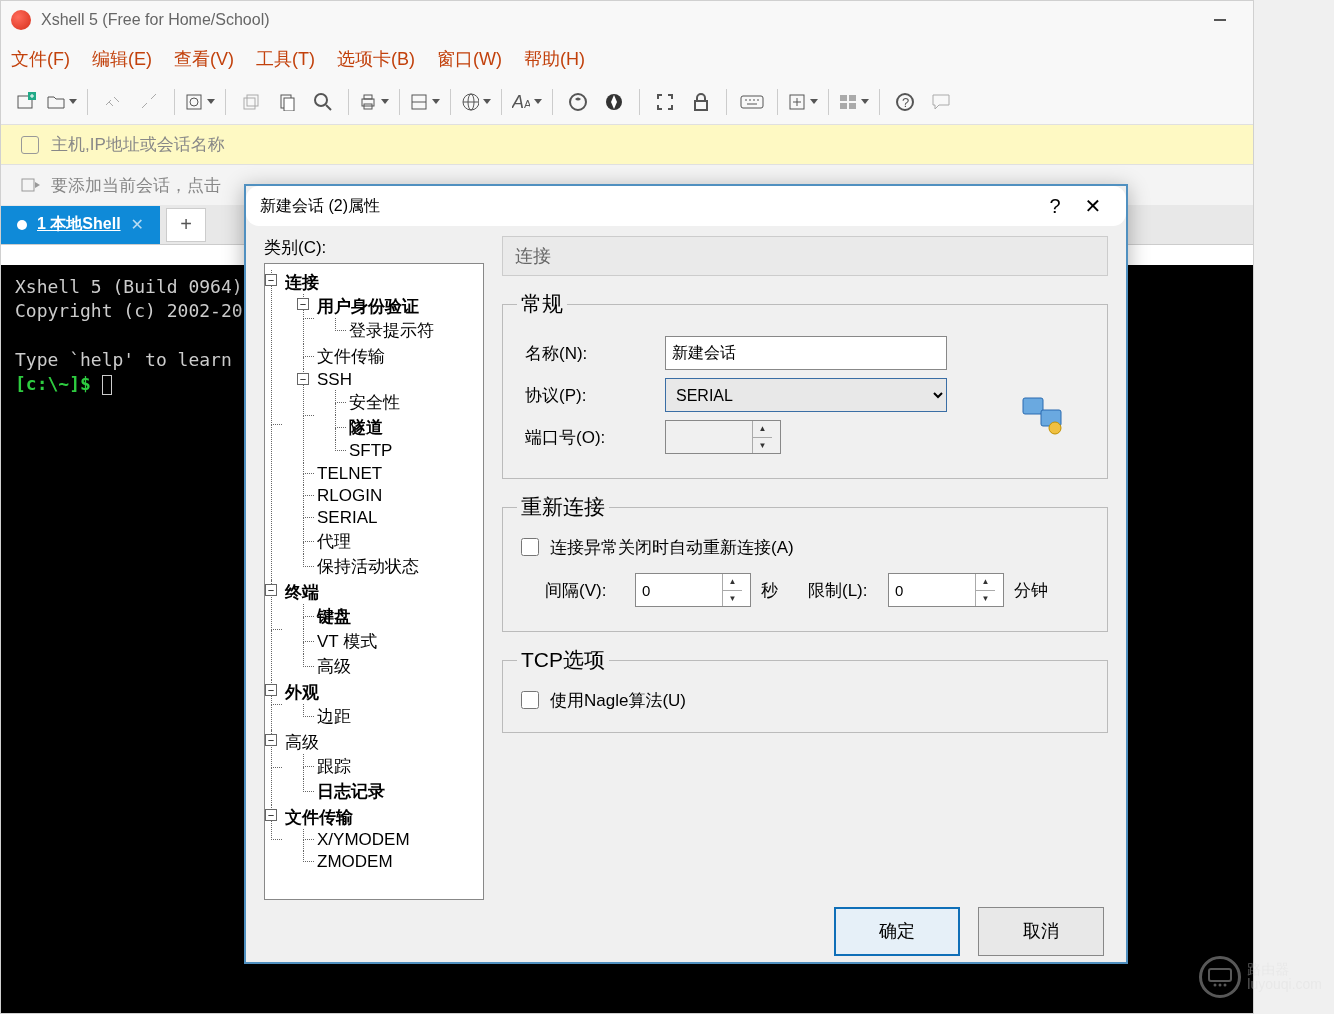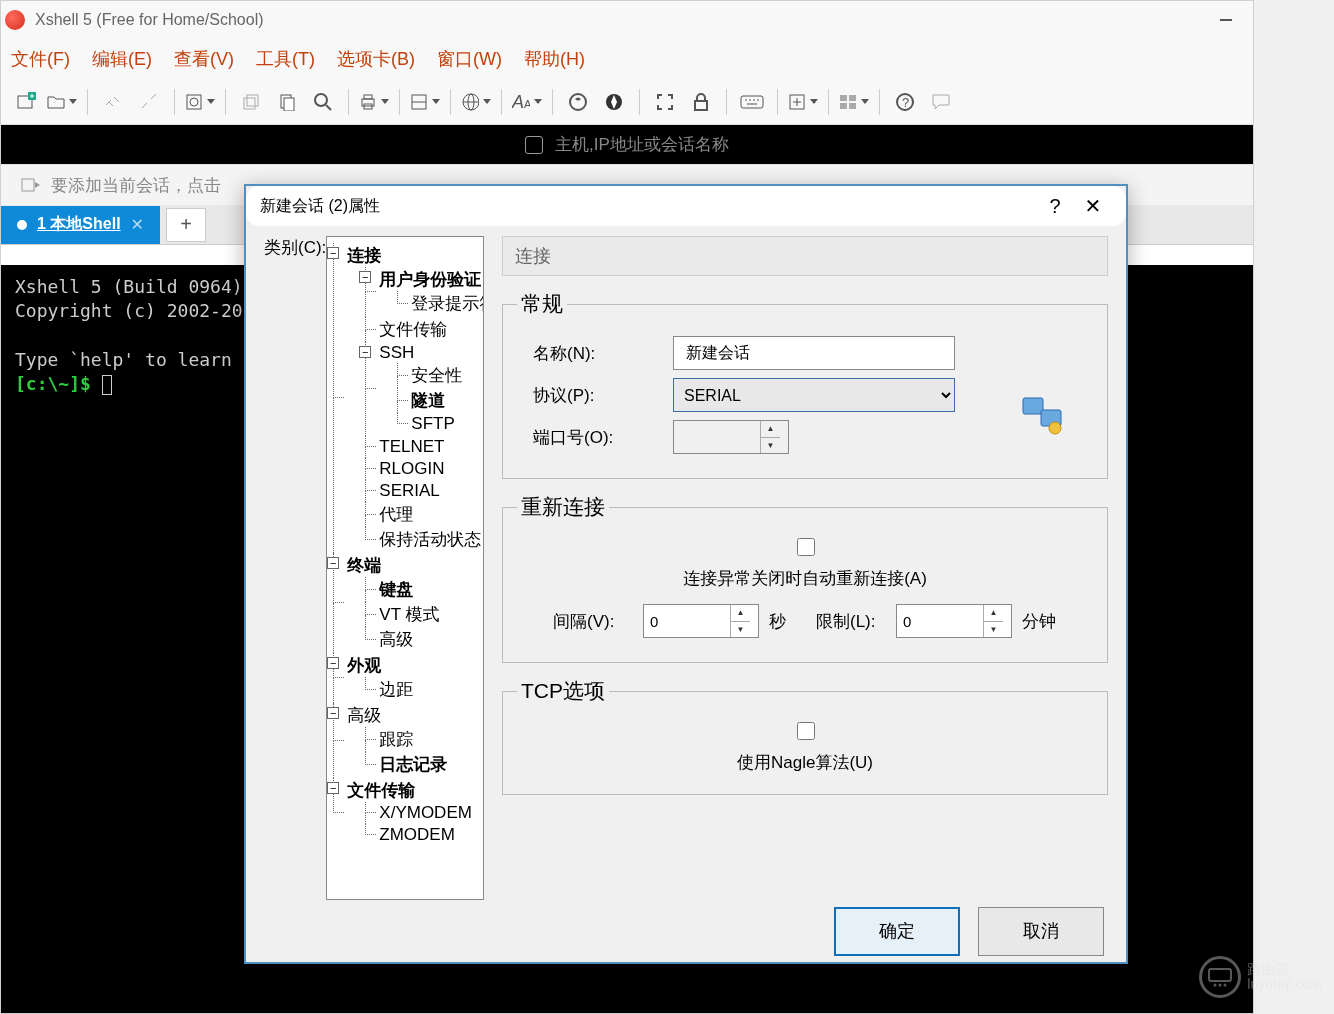--- a/index.html
+++ b/index.html
@@ -1,33 +1,33 @@
 <!DOCTYPE html>
 <html><head>
 <meta charset="utf-8">
 <style>
   * { box-sizing: border-box; }
   body { margin: 0; font-family: "Microsoft YaHei", "Segoe UI", sans-serif; font-size: 14px; background: #f0f0f0; overflow: hidden; width: 1334px; height: 1014px; position: relative; }
   
   .main-window { width: 1254px; height: 1014px; background: #fff; position: relative; border: 1px solid #d0d0d0; }
   
-  .titlebar { height: 38px; display: flex; align-items: center; padding: 0 4px; background: #f8f8f8; }
+  .titlebar { height: 38px; display: flex; align-items: center; padding: 0 10px; background: #f8f8f8; }
   .titlebar .logo { width: 20px; height: 20px; background: radial-gradient(circle at 35% 35%, #ff6b5b, #d62e1a); border-radius: 50%; margin-right: 10px; }
   .titlebar .title { color: #666; font-size: 16px; flex: 1; }
   .titlebar .winbtn { width: 46px; height: 30px; display: flex; align-items: center; justify-content: center; color: #555; cursor: pointer; }
   
   .menubar { height: 40px; display: flex; align-items: center; padding: 0 10px; gap: 22px; background: #f8f8f8; font-size: 18px; }
   .menubar .menu-item { color: #c2410c; cursor: pointer; }
   
   .toolbar { height: 46px; display: flex; align-items: center; padding: 0 10px; gap: 6px; background: #f8f8f8; border-bottom: 1px solid #e0e0e0; }
   .tb-btn { width: 30px; height: 30px; display: flex; align-items: center; justify-content: center; cursor: pointer; color: #555; position: relative; }
   .tb-sep { width: 1px; height: 26px; background: #ccc; margin: 0 4px; }
   .tb-dd::after { content: ""; border-left: 4px solid transparent; border-right: 4px solid transparent; border-top: 5px solid #555; margin-left: 4px; }
   
-  .addressbar { height: 40px; display: flex; align-items: center; padding: 0 20px; background: #000000; border-bottom: 1px solid #e0e0e0; justify-content: center; }
+  .addressbar { height: 40px; display: flex; align-items: center; padding: 0 20px; background: #fef9c3; border-bottom: 1px solid #e0e0e0; }
   .addressbar .icon { width: 18px; height: 18px; border: 1px solid #999; border-radius: 3px; margin-right: 12px; }
   .addressbar .placeholder { color: #888; font-size: 17px; }
   
   .hintbar { height: 40px; display: flex; align-items: center; padding: 0 20px; background: #f4f4f4; color: #888; font-size: 17px; }
   .hintbar .icon { width: 20px; height: 18px; margin-right: 10px; display:flex; align-items:center; }
   
   .tabbar { height: 40px; display: flex; align-items: center; background: #e8e8e8; border-bottom: 1px solid #ccc; }
   .tab { height: 38px; padding: 0 16px; display: flex; align-items: center; background: #0f8ad8; color: #fff; font-size: 16px; gap: 10px; }
   .tab .dot { width: 10px; height: 10px; background: #fff; border-radius: 50%; }
   .tab .close { color: #fff; opacity: 0.7; font-size: 16px; }
@@ -39,52 +39,52 @@
   .terminal .cursor { display: inline-block; width: 10px; height: 20px; border: 1px solid #ccc; vertical-align: middle;}
   
   
   .dialog { position: absolute; top: 184px; left: 244px; width: 884px; height: 780px; background: #f0f0f0; border: 2px solid #5090c0; box-shadow: 0 4px 20px rgba(0,0,0,0.3); display: flex; flex-direction: column; }
   .dialog-titlebar { height: 40px; display: flex; align-items: center; padding: 0 14px; background: #fff; border-radius: 13px; }
   .dialog-titlebar .dt-title { flex: 1; font-size: 16px; }
   .dialog-titlebar .dt-btn { width: 38px; height: 30px; display: flex; align-items: center; justify-content: center; font-size: 20px; cursor: pointer; }
   
   .dialog-body { flex: 1; display: flex; padding: 10px 18px 0 18px; gap: 18px; }
   
-  .left-col { width: 220px; display:flex; flex-direction:row;}
+  .left-col { width: 220px; display:flex; flex-direction:column;}
   .cat-label { font-size: 17px; margin-bottom: 4px; }
   .tree { flex:1; border: 1px solid #888; background: #fff; padding: 6px 4px; font-size: 17px; overflow: hidden; }
   .tree ul { list-style: none; margin: 0; padding-left: 18px; }
   .tree > ul { padding-left: 2px; }
   .tree li { position: relative; padding: 1px 0 1px 14px; white-space: nowrap;}
   .tree li::before { content: ""; position: absolute; left: 0; top: 0; bottom: 50%; width: 10px; border-left: 1px dotted #666; border-bottom: 1px dotted #666; }
   .tree li::after { content: ""; position: absolute; left: 0; top: 50%; bottom: 0; border-left: 1px dotted #666; }
   .tree li:last-child::after { display: none; }
   .tree .exp { position: absolute; left: -6px; top: 4px; width: 12px; height: 12px; border: 1px solid #666; background: #fff; font-size: 11px; line-height: 10px; text-align: center; cursor: pointer; z-index: 1;}
   .tree .bold { font-weight: bold; }
   
   .right-col { flex: 1; display: flex; flex-direction: column; }
   .panel-header { height: 40px; background: #eaeaea; border: 1px solid #ccc; padding: 0 12px; display: flex; align-items: center; color: #666; font-size: 18px; }
   
   fieldset { border: 1px solid #bbb; margin: 14px 0 0 0; padding: 10px 14px 16px 14px; }
   fieldset legend { font-size: 21px; padding: 0 4px;}
   
-  .form-row { display: flex; align-items: center; margin: 8px 16px; }
+  .form-row { display: flex; align-items: center; margin: 8px 8px; }
   .form-row label { width: 140px; font-size: 17px; }
-  .form-row input[type=text], .form-row .txt { height: 34px; border: 1px solid #888; background: #fff; padding: 0 12px; font-size: 16px; }
+  .form-row input[type=text], .form-row .txt { height: 34px; border: 1px solid #888; background: #fff; padding: 0 6px; font-size: 16px; }
   .form-row select { height: 34px; border: 1px solid #3a6ea5; background: #e8e8e8; padding: 0 6px; font-size: 16px; width: 282px;}
   .form-row textarea { border: 1px solid #888; background: #fff; width: 282px; height: 76px; resize: none;}
   .form-row .spin { height: 34px; width: 116px; border: 1px solid #888; background: #fff; display:flex; align-items:center;}
   .form-row .spin input { border:none; width: 86px; height:100%; padding: 0 6px; font-size: 15px; outline:none;}
   .form-row .spin .arrows { width: 20px; height:100%; border-left: 1px solid #aaa; display:flex; flex-direction:column;}
   .form-row .spin .arrows div { flex:1; display:flex; align-items:center; justify-content:center; font-size: 8px; color:#333; border-bottom:1px solid #aaa; cursor:pointer;}
   .form-row .spin .arrows div:last-child{border:none;}
   .form-row .disabled { background: #f0f0f0; }
   .form-row .suffix { margin-left: 10px; font-size:17px;}
   
-  .chk { display: flex; align-items: center; gap: 8px; font-size: 17px; margin: 4px 0; flex-direction: column;}
+  .chk { display: flex; align-items: center; gap: 8px; font-size: 17px; margin: 4px 0;}
   .chk input { width: 18px; height: 18px; }
   
   .conn-icon { position:absolute; right: 40px; top: 74px; width:48px; height:44px; }
   .general-fs { position: relative; }
   
   .dialog-footer { height: 62px; display: flex; align-items: center; justify-content: flex-end; gap: 18px; padding: 0 22px; }
   .dlg-btn { width: 126px; height: 49px; border: 1px solid #888; background: #e8e8e8; font-size: 18px; cursor: pointer; }
   .dlg-btn.primary { border: 2px solid #0f6fb8; background: #e6f0f8; }
   
   .watermark { position: absolute; right: 12px; bottom: 16px; color: #ddd; opacity:0.4; display:flex; align-items:center; gap:6px; font-size:18px;}

